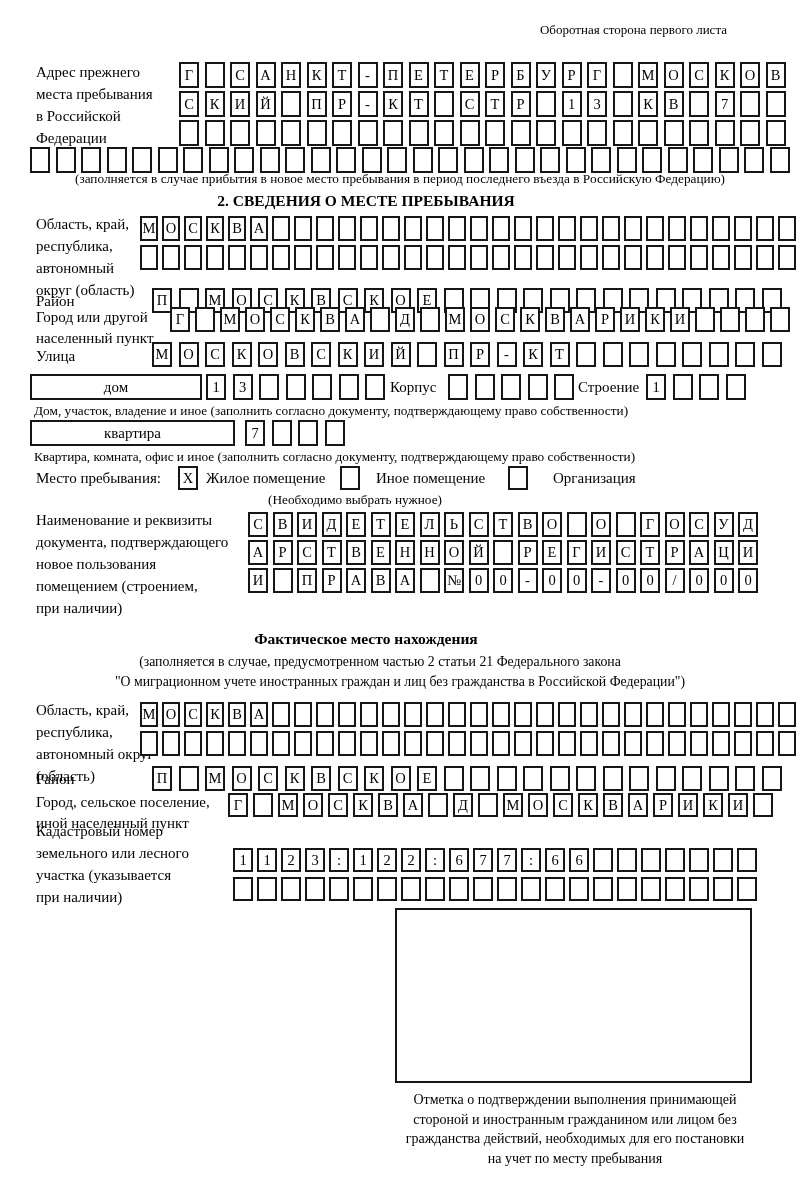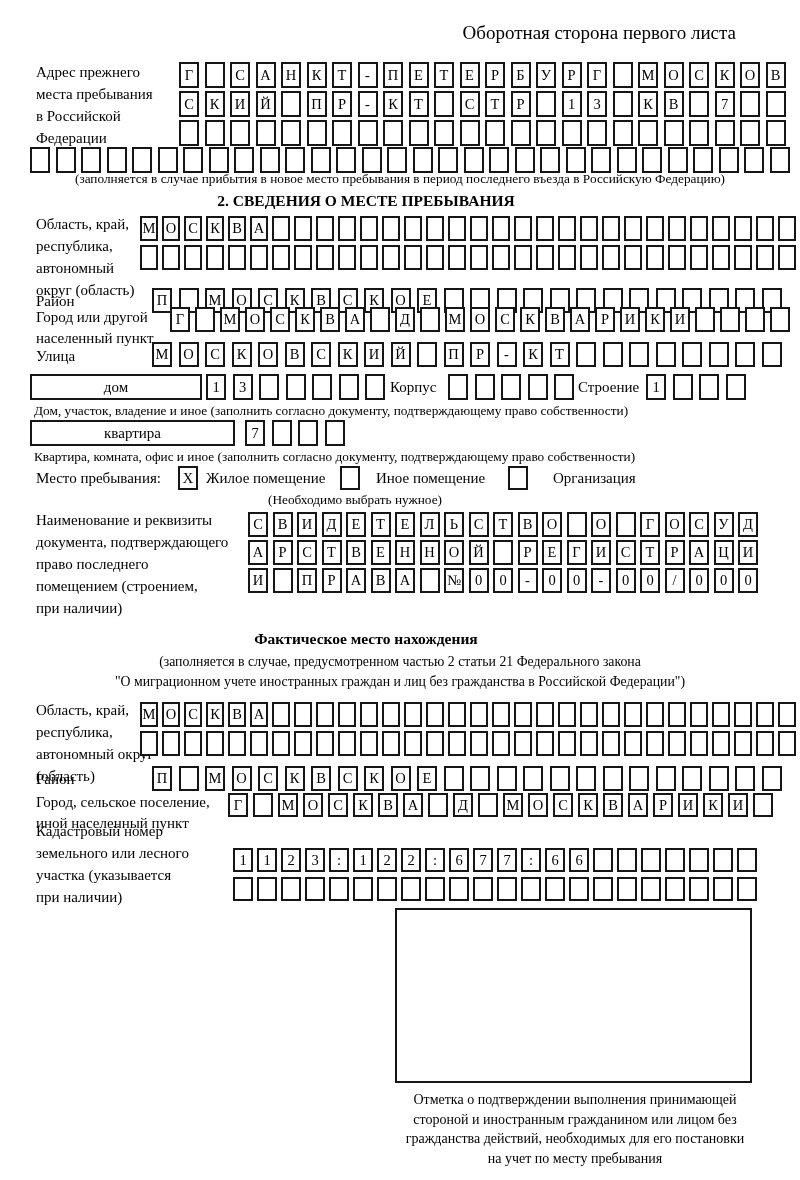--- a/index.html
+++ b/index.html
@@ -1,21 +1,21 @@
 <!DOCTYPE html>
 <html><head>
 <meta charset="utf-8">
 <style>
   html,body{margin:0;padding:0;}
   body{
     width:800px;height:1180px;position:relative;background:#ffffff;
     font-family:"Liberation Serif","DejaVu Serif",serif;color:#000;
     overflow:hidden;
   }
-  .note{position:absolute;left:396px;top:22px;width:340px;text-align:right;font-size:19px;}
+  .note{position:absolute;left:387px;top:22px;width:340px;text-align:right;font-size:13px;}
   .lbl{position:absolute;font-size:15px;line-height:22px;white-space:nowrap;}
   .lbl.tight{line-height:21px;}
   .cap{position:absolute;font-size:13.3px;white-space:nowrap;}
   .cap.center{text-align:center;white-space:normal;}
   .title{position:absolute;left:8px;width:716px;text-align:center;font-weight:bold;font-size:15.5px;}
   .cellrow{position:absolute;display:flex;}
   .cell{
     flex:none;box-sizing:border-box;background:#fff;border:2px solid #161616;
     width:var(--w,20px);height:var(--h,25px);
     display:flex;align-items:center;justify-content:center;
@@ -357,21 +357,21 @@
 <div class="lbl" style="left:206px;top:467px;">Жилое помещение</div>
 <div class="checkbox" style="left:340px;top:466px;"></div>
 <div class="lbl" style="left:376px;top:467px;">Иное помещение</div>
 <div class="checkbox" style="left:508px;top:466px;"></div>
 <div class="lbl" style="left:553px;top:467px;">Организация</div>
 <div class="cap center" style="left:210px;top:492px;width:290px;">(Необходимо выбрать нужное)</div>
 
 <div class="lbl" style="left:36px;top:509px;">
     <div>Наименование и реквизиты</div>
     <div>документа, подтверждающего</div>
-    <div>право последнего</div>
+    <div>новое пользования</div>
     <div>помещением (строением,</div>
     <div>при наличии)</div>
   </div>
 <div class="cellrow" style="left:248px;top:512px;--w:20px;--h:25px;gap:4.5px;">
     <span class="cell">С</span>
     <span class="cell">В</span>
     <span class="cell">И</span>
     <span class="cell">Д</span>
     <span class="cell">Е</span>
     <span class="cell">Т</span>
@@ -432,21 +432,21 @@
     <span class="cell">-</span>
     <span class="cell">0</span>
     <span class="cell">0</span>
     <span class="cell">/</span>
     <span class="cell">0</span>
     <span class="cell">0</span>
     <span class="cell">0</span>
   </div>
 
 <div class="title" style="top:630px;">Фактическое место нахождения</div>
-<div class="cap center" style="left:0;top:654px;width:760px;font-size:13.8px;padding-left:20px;">(заполняется в случае, предусмотренном частью 2 статьи 21 Федерального закона</div>
+<div class="cap center" style="left:0;top:654px;width:760px;font-size:13.8px;">(заполняется в случае, предусмотренном частью 2 статьи 21 Федерального закона</div>
 <div class="cap center" style="left:0;top:674px;width:800px;font-size:13.8px;">"О миграционном учете иностранных граждан и лиц без гражданства в Российской Федерации")</div>
 
 <div class="lbl" style="left:36px;top:699px;">
     <div>Область, край,</div>
     <div>республика,</div>
     <div>автономный округ</div>
     <div>(область)</div>
   </div>
 <div class="cellrow" style="left:140px;top:702px;--w:18px;--h:25px;gap:4px;">
     <span class="cell">М</span>

